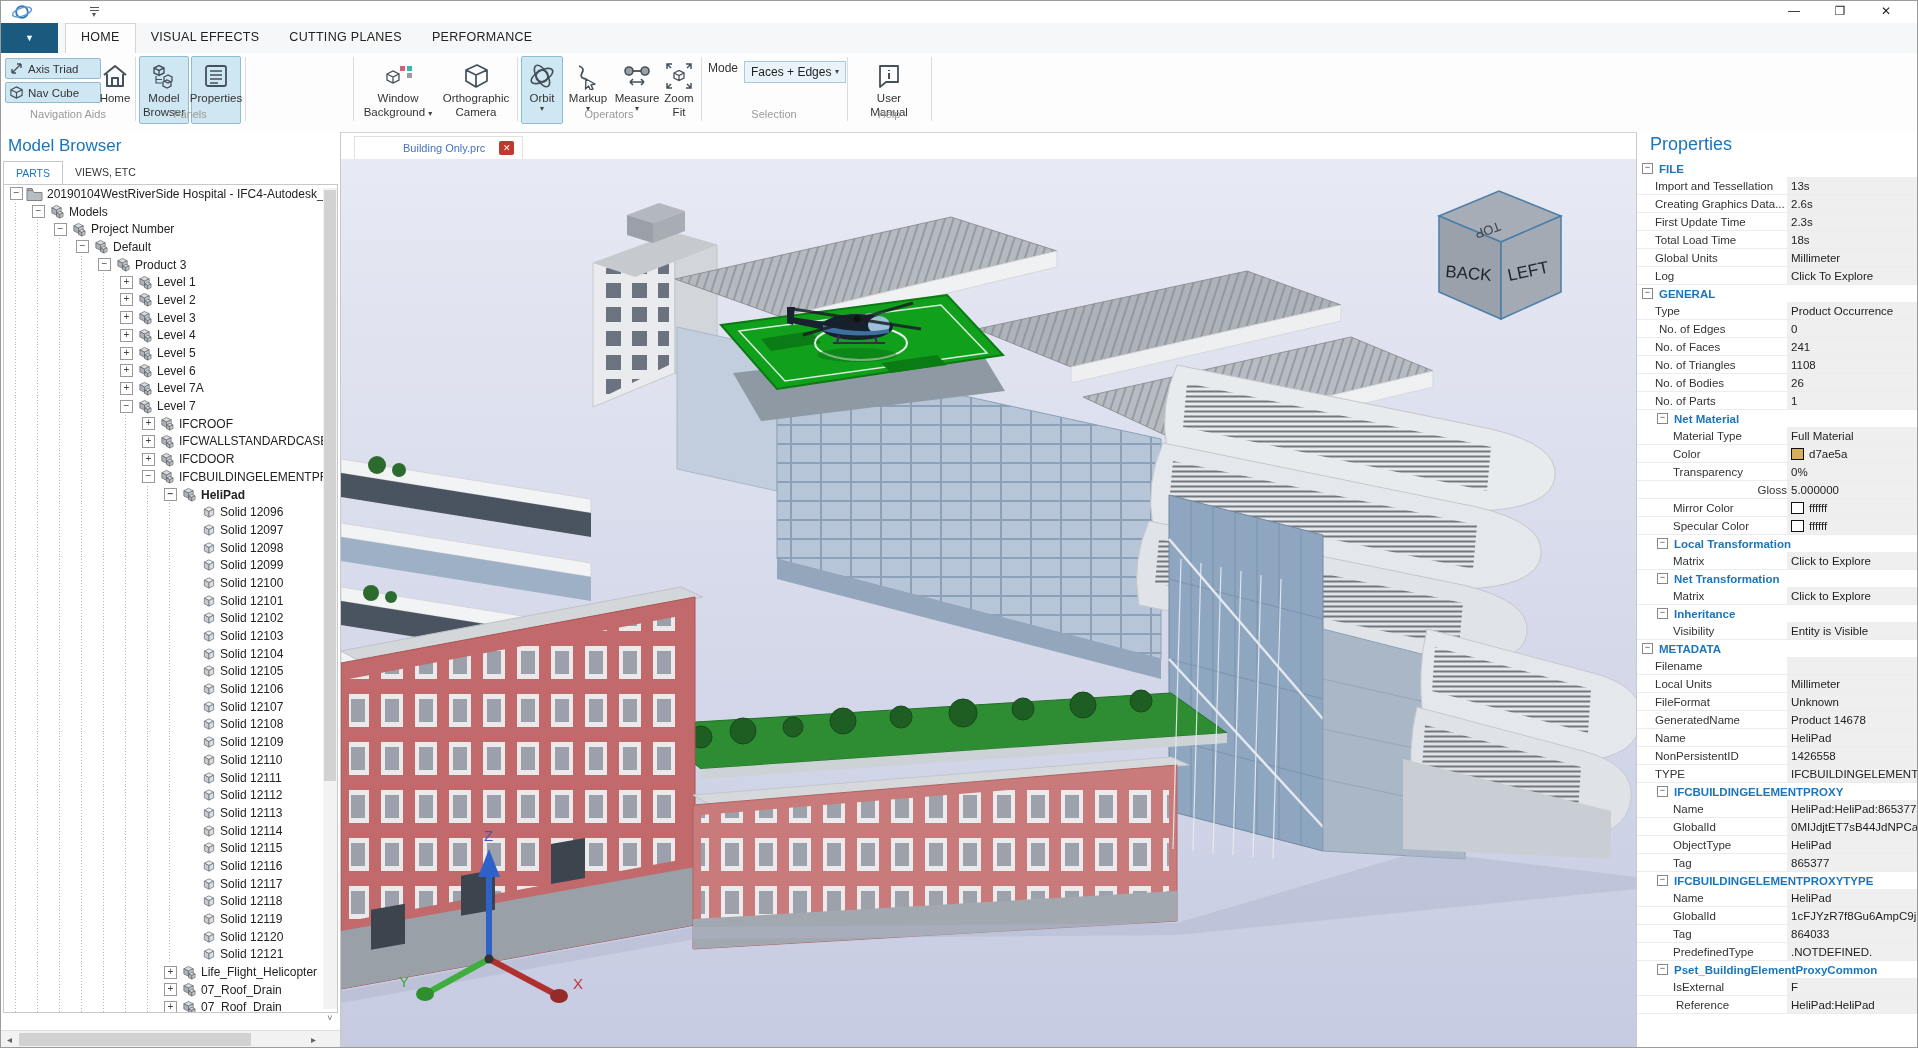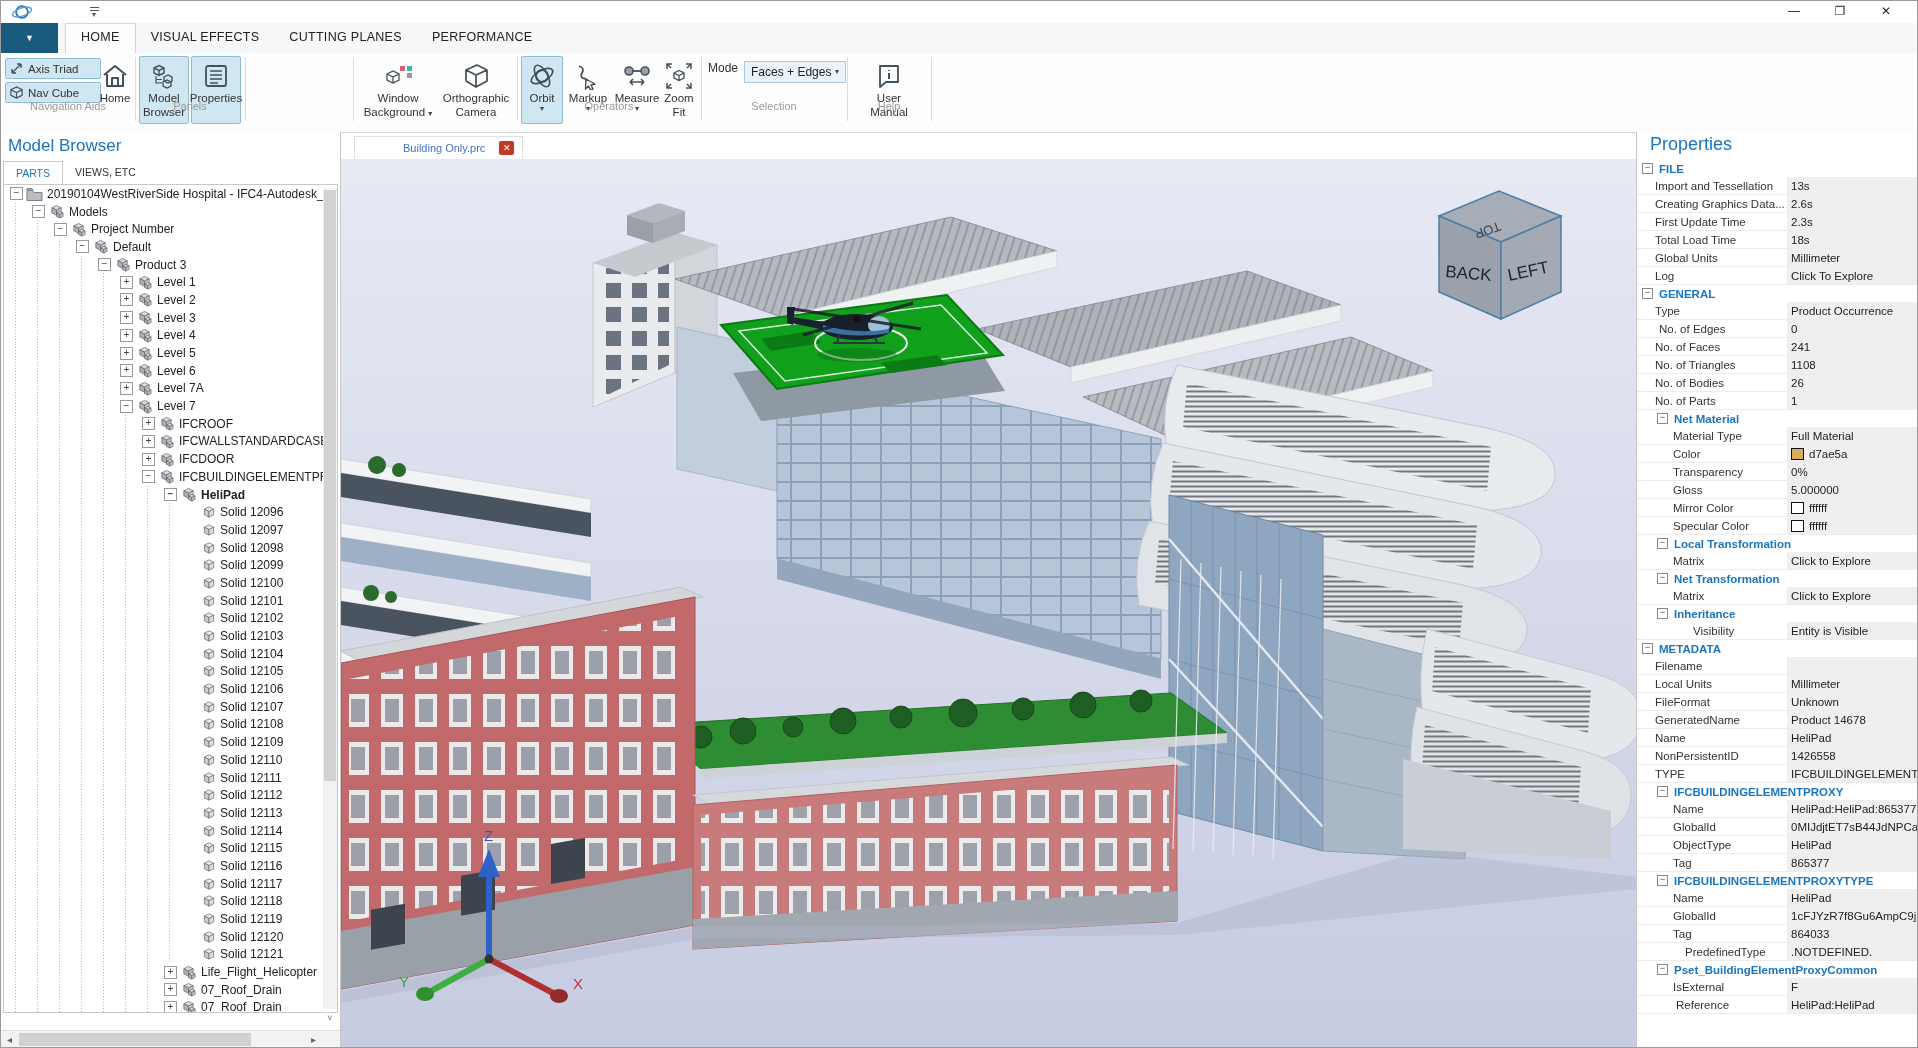--- a/index.html
+++ b/index.html
@@ -15,21 +15,21 @@
   
   .tabrow{position:absolute;left:0;top:22px;width:100%;height:30px;background:#f6f7f8;border-bottom:1px solid #e2e2e2;}
   .filebtn{position:absolute;left:0;top:0;width:57px;height:30px;background:#1a5a7e;color:#fff;text-align:center;line-height:30px;font-size:9px;}
   .rtabs{position:absolute;left:64px;top:0;height:30px;display:flex;}
   .rtab{padding:0 15px;line-height:29px;font-size:12.5px;color:#222;letter-spacing:.3px;}
   .rtab.active{background:#fdfdfd;border:1px solid #d5d5d5;border-bottom:none;line-height:27px;}
   
   .ribbon{position:absolute;left:0;top:52px;width:100%;height:79px;background:#fdfdfd;border-bottom:1px solid #d5d5d5;}
   .rgroup{position:absolute;top:0;height:79px;}
   .rsep{position:absolute;top:4px;width:1px;height:64px;background:#dcdcdc;}
-  .glabel{position:absolute;bottom:20px;left:0;right:0;text-align:center;font-size:11px;color:#9a9a9a;}
+  .glabel{position:absolute;bottom:12px;left:0;right:0;text-align:center;font-size:11px;color:#9a9a9a;}
   .rbtn{position:absolute;display:flex;flex-direction:column;align-items:center;border:1px solid transparent;border-radius:2px;}
   .rbtn.on{background:#cfe7f2;border-color:#8fbcd3;}
   .rbtn.lg{top:3px;height:68px;justify-content:flex-start;padding-top:3px;box-sizing:border-box;}
   .rbtn .ric{height:32px;display:flex;align-items:center;justify-content:center;}
   .rbtn .rlb{font-size:11.5px;line-height:1.18;text-align:center;color:#333;white-space:pre-line;}
   .carets{font-size:8px;color:#444;line-height:6px;}
   .sbtn{position:absolute;left:2px;width:96px;height:21px;background:#cfe7f2;border:1px solid #8fbcd3;border-radius:2px;
         display:flex;align-items:center;font-size:11.5px;color:#333;box-sizing:border-box;}
   .sbtn svg{margin:0 4px 0 3px;}
   .modewrap{position:absolute;left:6px;top:8px;display:flex;align-items:flex-start;font-size:12px;color:#333;}
@@ -1448,21 +1448,21 @@
               <span>d7ae5a</span>
             </div>
           </div>
           <div class="prow">
             <div class="pname" style="padding-left: 36px;">Transparency</div>
             <div class="pval">
               <span>0%</span>
             </div>
           </div>
           <div class="prow">
-            <div class="pname" style="padding-left: 36px;">Gloss</div>
+            <div class="pname" style="padding-left: 36px; text-align: right;">Gloss</div>
             <div class="pval">
               <span>5.000000</span>
             </div>
           </div>
           <div class="prow">
             <div class="pname" style="padding-left: 36px;">Mirror Color</div>
             <div class="pval">
               <span class="swatch" style="background: rgb(255, 255, 255);"></span>
               <span>ffffff</span>
             </div>
@@ -1492,21 +1492,21 @@
             <div class="pname" style="padding-left: 36px;">Matrix</div>
             <div class="pval">
               <span>Click to Explore</span>
             </div>
           </div>
           <div class="psec" style="padding-left: 20px;">
             <span class="mbox">−</span>
             <span>Inheritance</span>
           </div>
           <div class="prow">
-            <div class="pname" style="padding-left: 56px;">Visibility</div>
+            <div class="pname" style="padding-left: 36px;">Visibility</div>
             <div class="pval">
               <span>Entity is Visible</span>
             </div>
           </div>
           <div class="psec" style="padding-left: 5px;">
             <span class="mbox">−</span>
             <span>METADATA</span>
           </div>
           <div class="prow">
             <div class="pname" style="padding-left: 18px;">Filename</div>
@@ -1594,21 +1594,21 @@
               <span>1cFJYzR7f8Gu6AmpC9juyu</span>
             </div>
           </div>
           <div class="prow">
             <div class="pname" style="padding-left: 36px;">Tag</div>
             <div class="pval">
               <span>864033</span>
             </div>
           </div>
           <div class="prow">
-            <div class="pname" style="padding-left: 48px;">PredefinedType</div>
+            <div class="pname" style="padding-left: 36px;">PredefinedType</div>
             <div class="pval">
               <span>.NOTDEFINED.</span>
             </div>
           </div>
           <div class="psec" style="padding-left: 20px;">
             <span class="mbox">−</span>
             <span>Pset_BuildingElementProxyCommon</span>
           </div>
           <div class="prow">
             <div class="pname" style="padding-left: 36px;">IsExternal</div>

